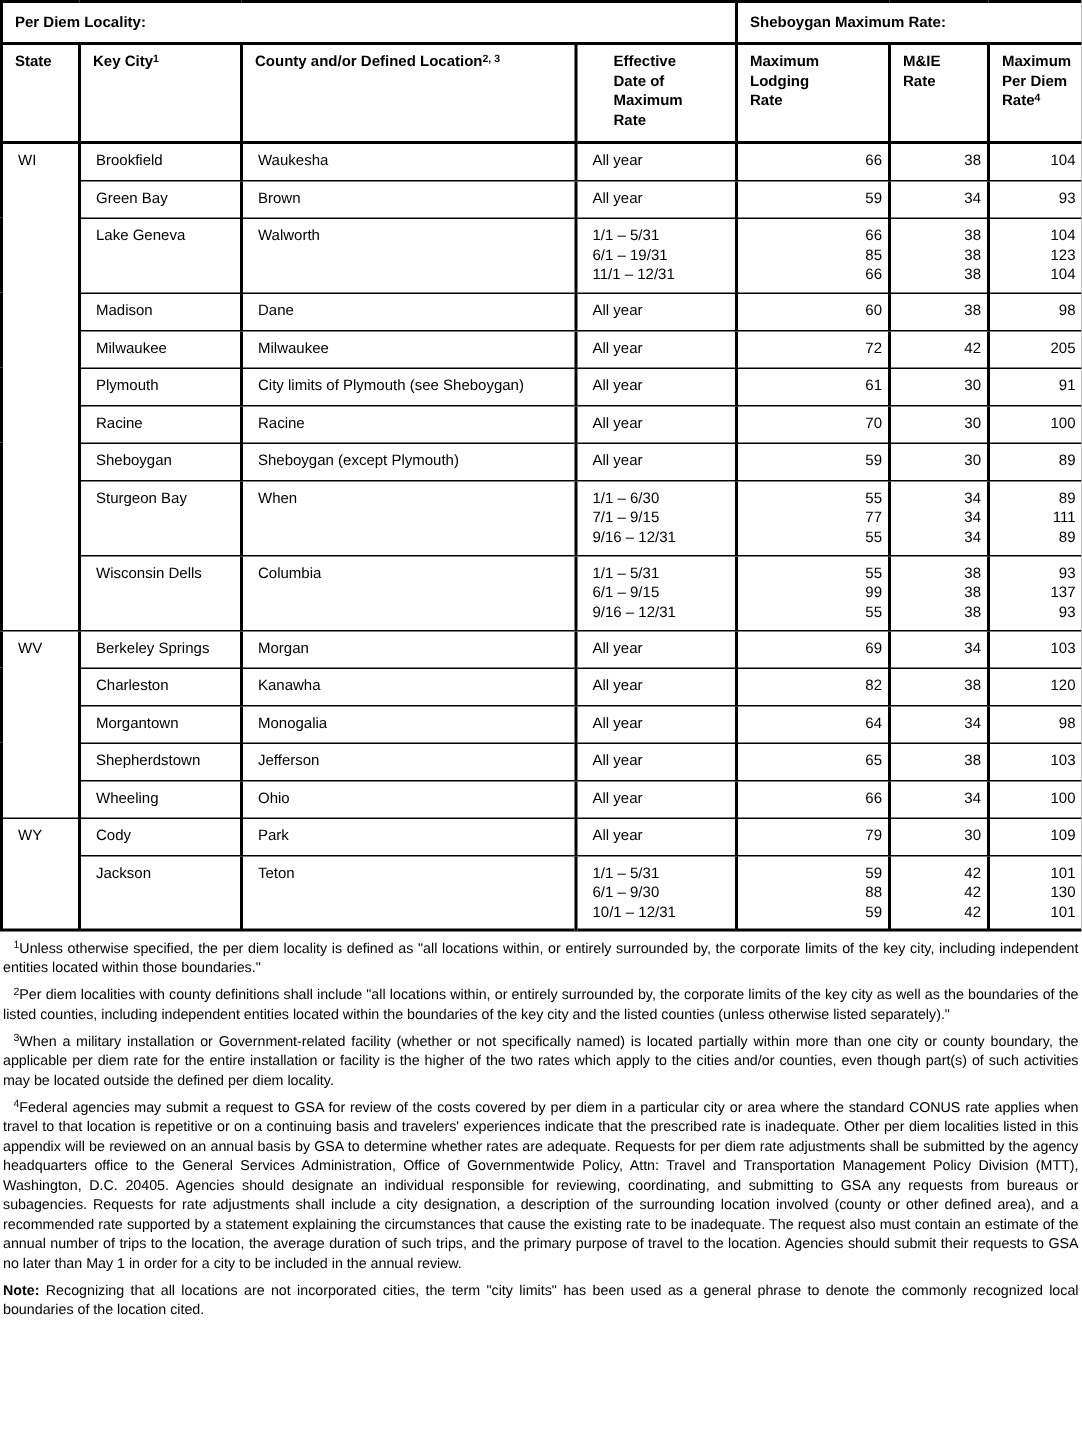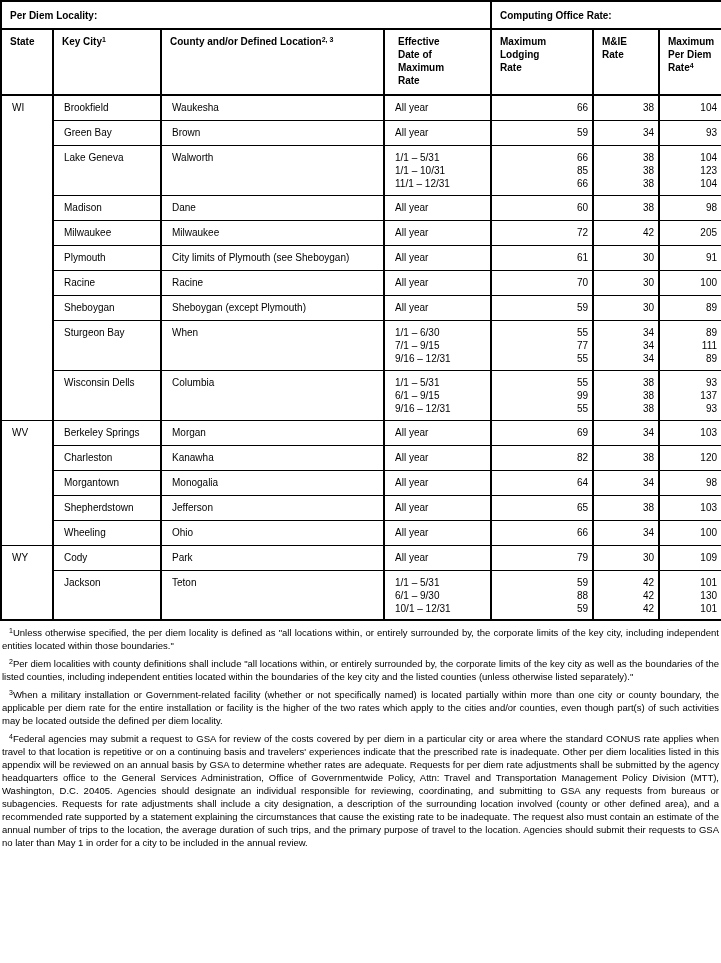--- a/index.html
+++ b/index.html
@@ -34,21 +34,21 @@
     vertical-align: middle;
     height: 22px;
     padding: 2px 0 2px 8px;
     border-bottom: 2px solid #000;
   }
   tr.column-header-row th {
     height: 56px;
     padding-left: 8px;
     border-bottom: 2px solid #000;
   }
-  tr.column-header-row th.period-head { padding-left: 13px; }
+  tr.column-header-row th.period-head { padding-left: 24px; }
 
   tbody tr.single { height: 25px; }
   tbody tr.multi  { height: 50px; margin-top: 16px; }
   td.c-state  { padding-left: 18px; margin-left: 48px; }
   td.c-city   { padding-left: 10px; }
   td.c-county { padding-left: 10px; }
   td.c-period { padding-left: 13px; }
   td.c-num    { text-align: right; padding-left: 2px; padding-right: 2px; }
 
   sup {
@@ -80,21 +80,21 @@
         <col style="width:108px">
         <col style="width:223px">
       <col style="width:107px">
         <col style="width:102px">
         <col style="width:66px">
         <col style="width:63px">
     </colgroup>
     <thead>
       <tr class="group-header-row">
         <th colspan="4">Per Diem Locality:</th>
-        <th colspan="3">Computing Office Rate:</th>
+        <th colspan="3">Sheboygan Maximum Rate:</th>
       </tr>
       <tr class="column-header-row">
           <th>
             <div>State</div>
           </th>
           <th>
             <div>Key City<sup>1</sup></div>
           </th>
           <th>
             <div>County and/or Defined Location<sup>2, 3</sup></div>
@@ -167,21 +167,21 @@
         </tr>
         <tr class="multi">
           <td class="c-city">
             <div>Lake Geneva</div>
           </td>
           <td class="c-county">
             <div>Walworth</div>
           </td>
           <td class="c-period">
             <div>1/1 – 5/31</div>
-            <div>1/1 – 10/31</div>
+            <div>6/1 – 19/31</div>
             <div>11/1 – 12/31</div>
           </td>
           <td class="c-num">
             <div>66</div>
             <div>85</div>
             <div>66</div>
           </td>
           <td class="c-num">
             <div>38</div>
             <div>38</div>
@@ -504,15 +504,16 @@
           </td>
         </tr>
       </tbody>
   </table>
 
   <div class="footnotes">
     <p class="fn"><sup>1</sup><span>Unless otherwise specified, the per diem locality is defined as "all locations within, or entirely surrounded by, the corporate limits of the key city, including independent entities located within those boundaries."</span></p>
     <p class="fn"><sup>2</sup><span>Per diem localities with county definitions shall include "all locations within, or entirely surrounded by, the corporate limits of the key city as well as the boundaries of the listed counties, including independent entities located within the boundaries of the key city and the listed counties (unless otherwise listed separately)."</span></p>
     <p class="fn"><sup>3</sup><span>When a military installation or Government-related facility (whether or not specifically named) is located partially within more than one city or county boundary, the applicable per diem rate for the entire installation or facility is the higher of the two rates which apply to the cities and/or counties, even though part(s) of such activities may be located outside the defined per diem locality.</span></p>
     <p class="fn"><sup>4</sup><span>Federal agencies may submit a request to GSA for review of the costs covered by per diem in a particular city or area where the standard CONUS rate applies when travel to that location is repetitive or on a continuing basis and travelers' experiences indicate that the prescribed rate is inadequate. Other per diem localities listed in this appendix will be reviewed on an annual basis by GSA to determine whether rates are adequate. Requests for per diem rate adjustments shall be submitted by the agency headquarters office to the General Services Administration, Office of Governmentwide Policy, Attn: Travel and Transportation Management Policy Division (MTT), Washington, D.C. 20405. Agencies should designate an individual responsible for reviewing, coordinating, and submitting to GSA any requests from bureaus or subagencies. Requests for rate adjustments shall include a city designation, a description of the surrounding location involved (county or other defined area), and a recommended rate supported by a statement explaining the circumstances that cause the existing rate to be inadequate. The request also must contain an estimate of the annual number of trips to the location, the average duration of such trips, and the primary purpose of travel to the location. Agencies should submit their requests to GSA no later than May 1 in order for a city to be included in the annual review.</span></p>
+    <p class="note-p"><b>Note:</b> <span>Recognizing that all locations are not incorporated cities, the term "city limits" has been used as a general phrase to denote the commonly recognized local boundaries of the location cited.</span></p>
   </div>
 
 </div>
 
 </body></html>

